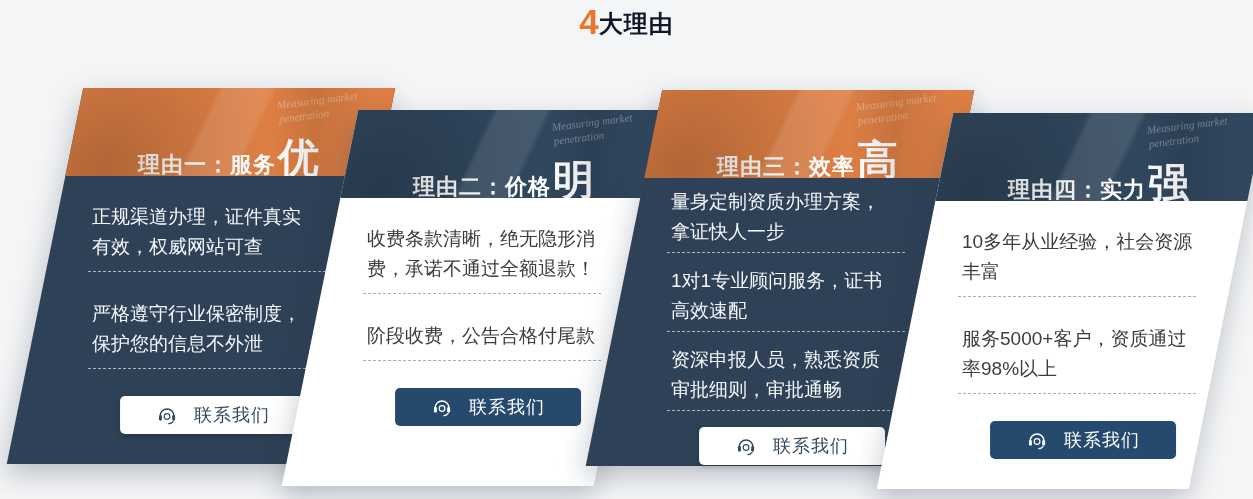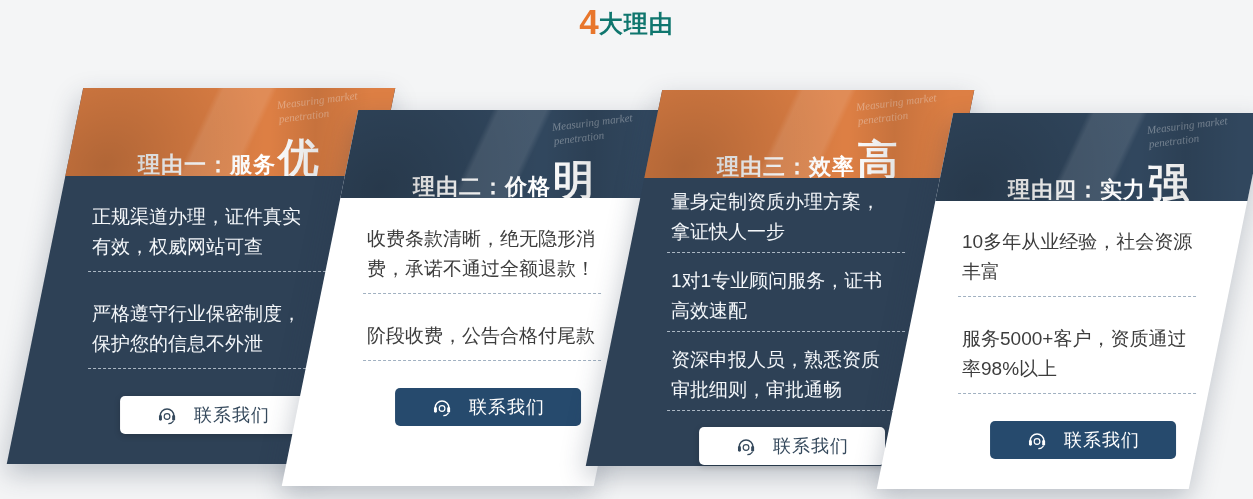--- a/index.html
+++ b/index.html
@@ -4,21 +4,21 @@
 <style>
   html,body{margin:0;padding:0;}
   body{
     width:1253px;height:499px;position:relative;overflow:hidden;
     background:#f4f5f6;
     font-family:"Liberation Sans","DejaVu Sans",sans-serif;
   }
   
   .title{position:absolute;top:2px;left:0;width:100%;text-align:center;}
   .title .num{font-size:35px;font-weight:bold;color:#e8762c;vertical-align:-2px;}
-  .title .rest{font-size:24px;font-weight:bold;color:#0f766e;letter-spacing:1px;}
+  .title .rest{font-size:24px;font-weight:bold;color:#0f172a;letter-spacing:1px;}
   
   .card{
     position:absolute;width:312px;height:376px;
     transform:skewX(-11.5deg);
     box-shadow:0 10px 26px rgba(40,55,75,.28);
     display:flex;flex-direction:column;
   }
   .card--1{left:45px;top:88px;z-index:1;}
   .card--2{left:320px;top:110px;z-index:2;}
   .card--3{left:624px;top:90px;z-index:3;}

